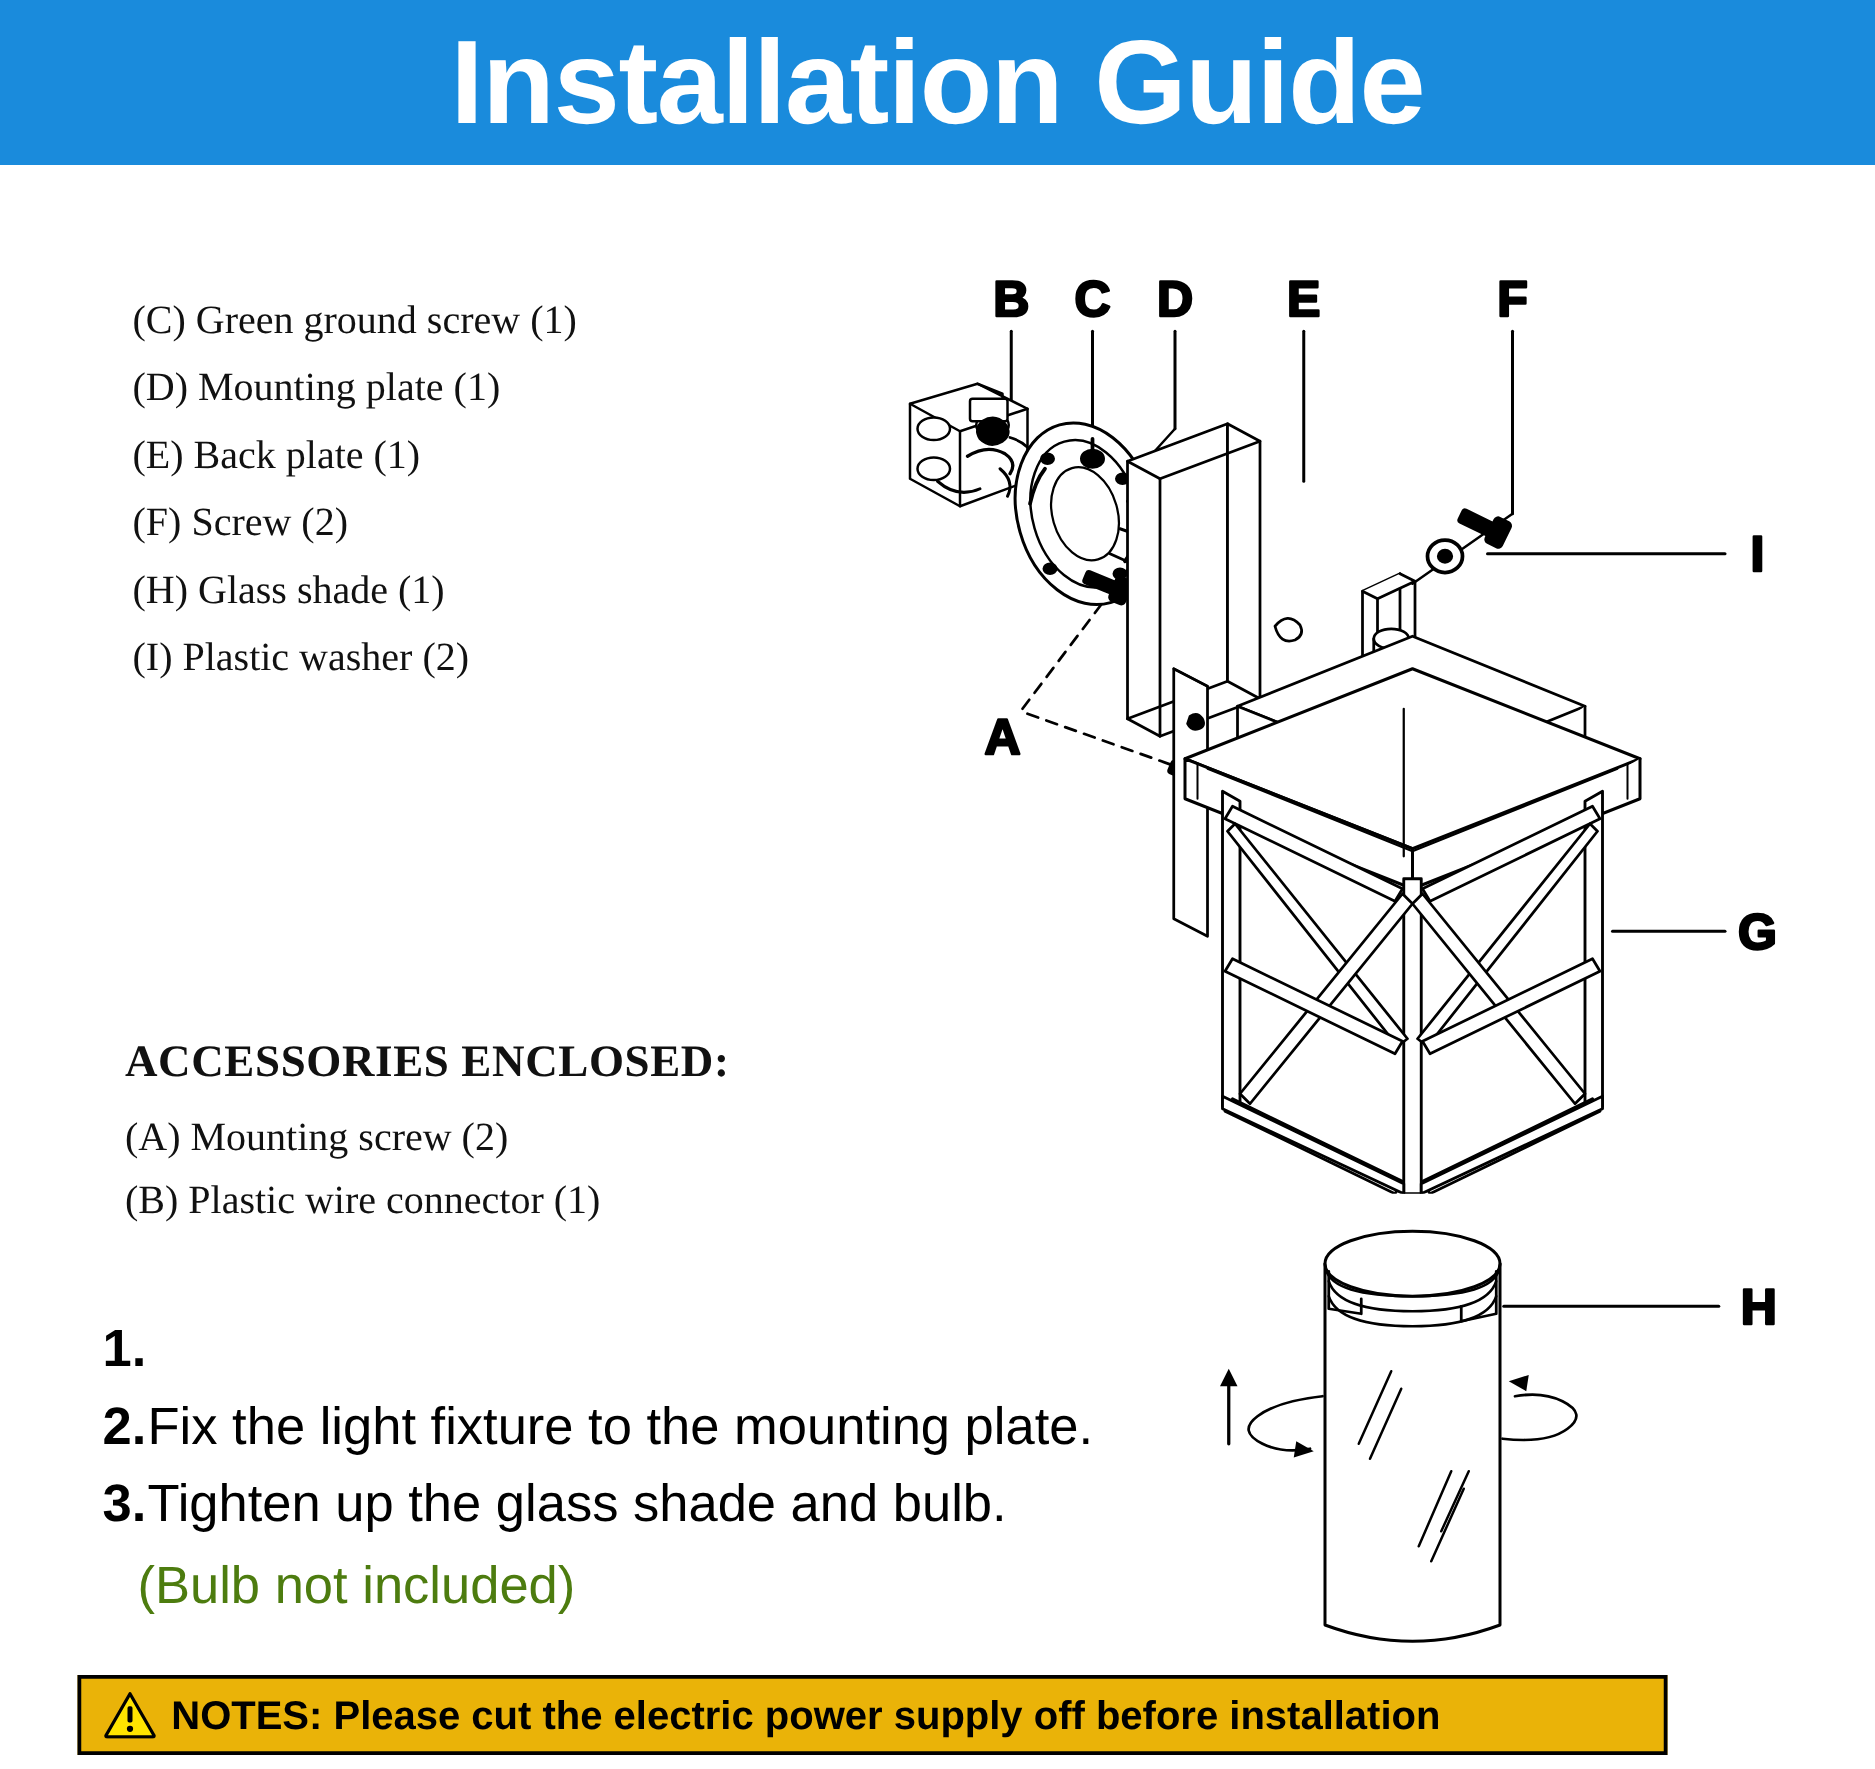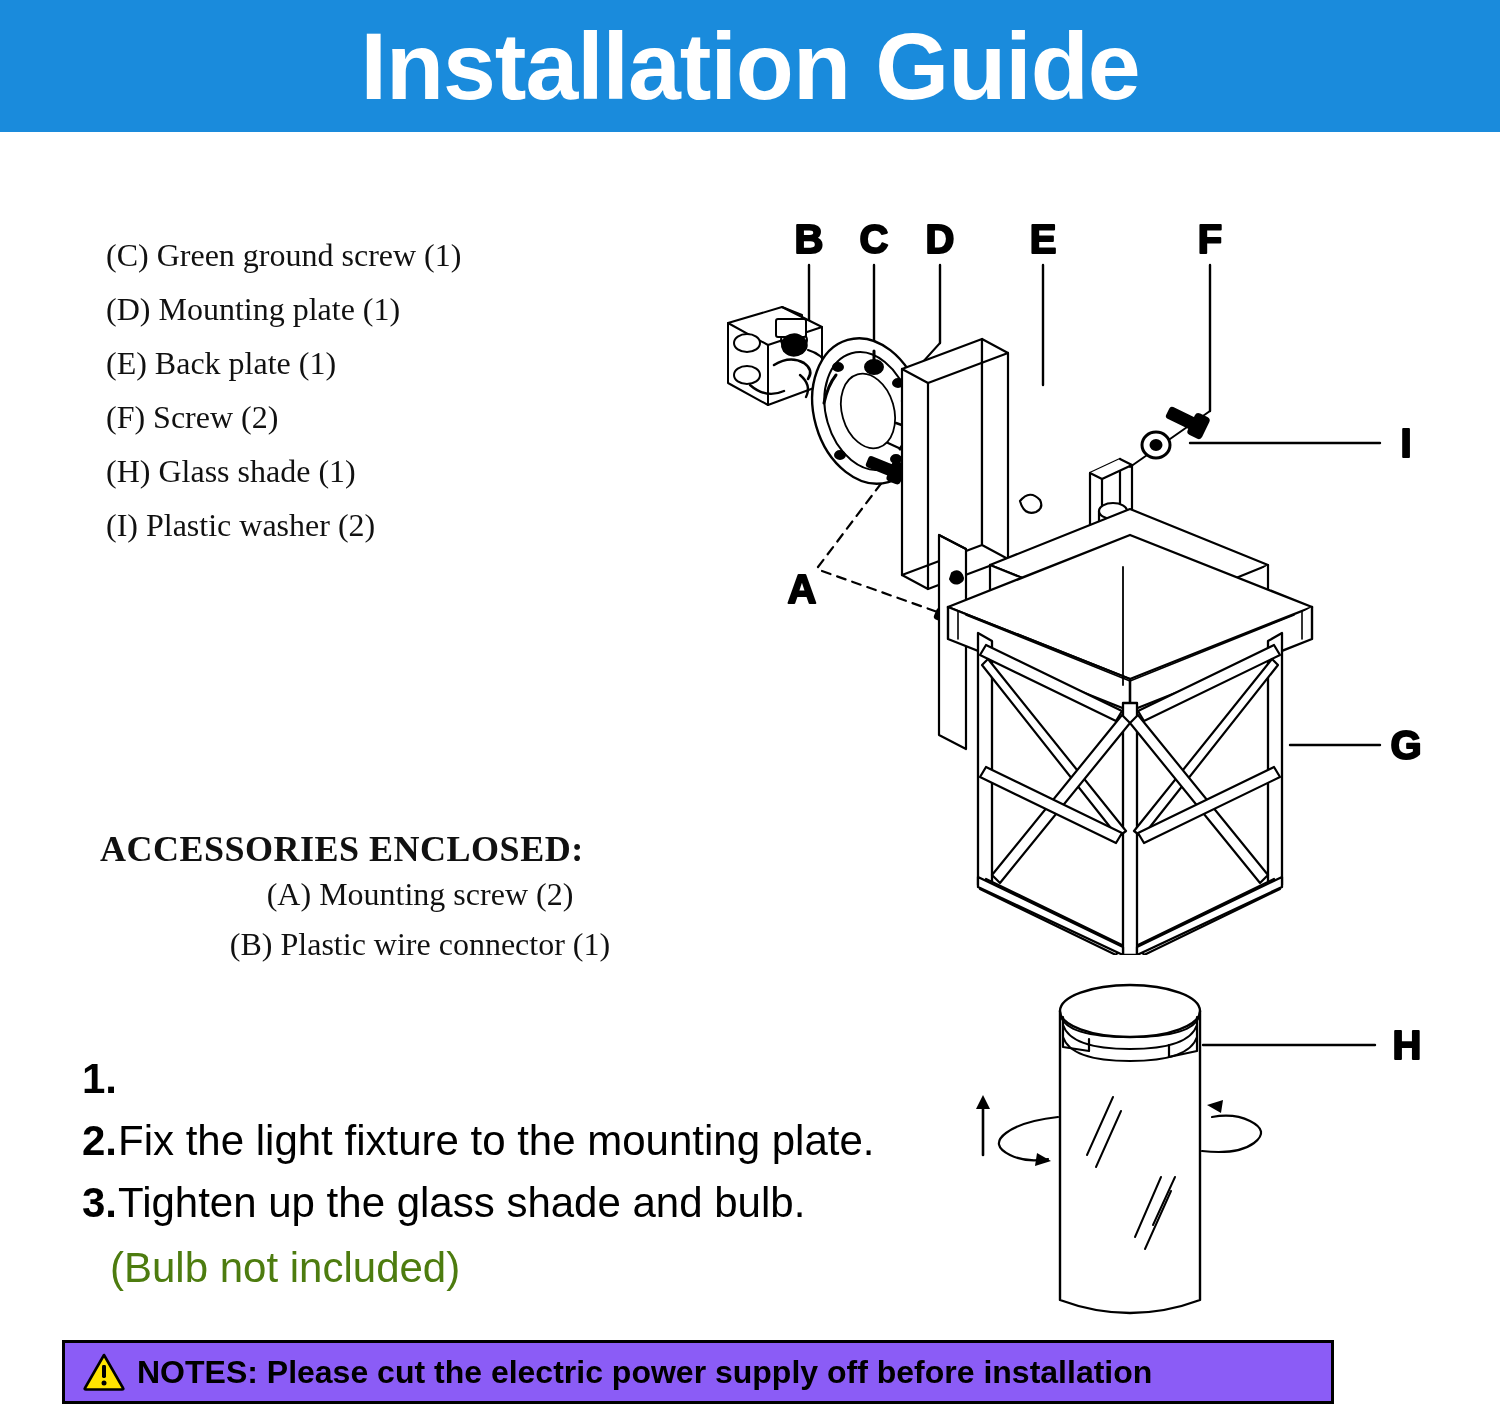--- a/index.html
+++ b/index.html
@@ -59,22 +59,22 @@
     margin-bottom: 22px;
     white-space: nowrap;
   }
 
   .acc-block {
     position: absolute;
     left: 100px;
     top: 828px;
     width: 640px;
   }
-  .acc-block .section-heading { margin-bottom: 8px; }
-  .acc-list { list-style: none; margin: 0; padding: 0; text-align: center; }
+  .acc-block .section-heading { margin-bottom: 23px; }
+  .acc-list { list-style: none; margin: 0; padding: 0; }
   .acc-list li {
     font-family: "Liberation Serif", serif;
     font-size: 32px;
     color: #111111;
     line-height: 1.0;
     margin-bottom: 18px;
     white-space: nowrap;
   }
 
   
@@ -112,21 +112,21 @@
   .notes-box {
     position: absolute;
     left: 62px;
     top: 1340px;
     width: 1272px;
     height: 64px;
     border: 3px solid #000000;
     display: flex;
     align-items: center;
     padding-left: 18px;
-    background: #8b5cf6;
+    background: #eab308;
   }
   .warn-icon { flex: 0 0 auto; margin-right: 12px; display: block; }
   .notes-text {
     font-family: "Liberation Sans", sans-serif;
     font-weight: bold;
     font-size: 32px;
     color: #000000;
     white-space: nowrap;
   }
 

